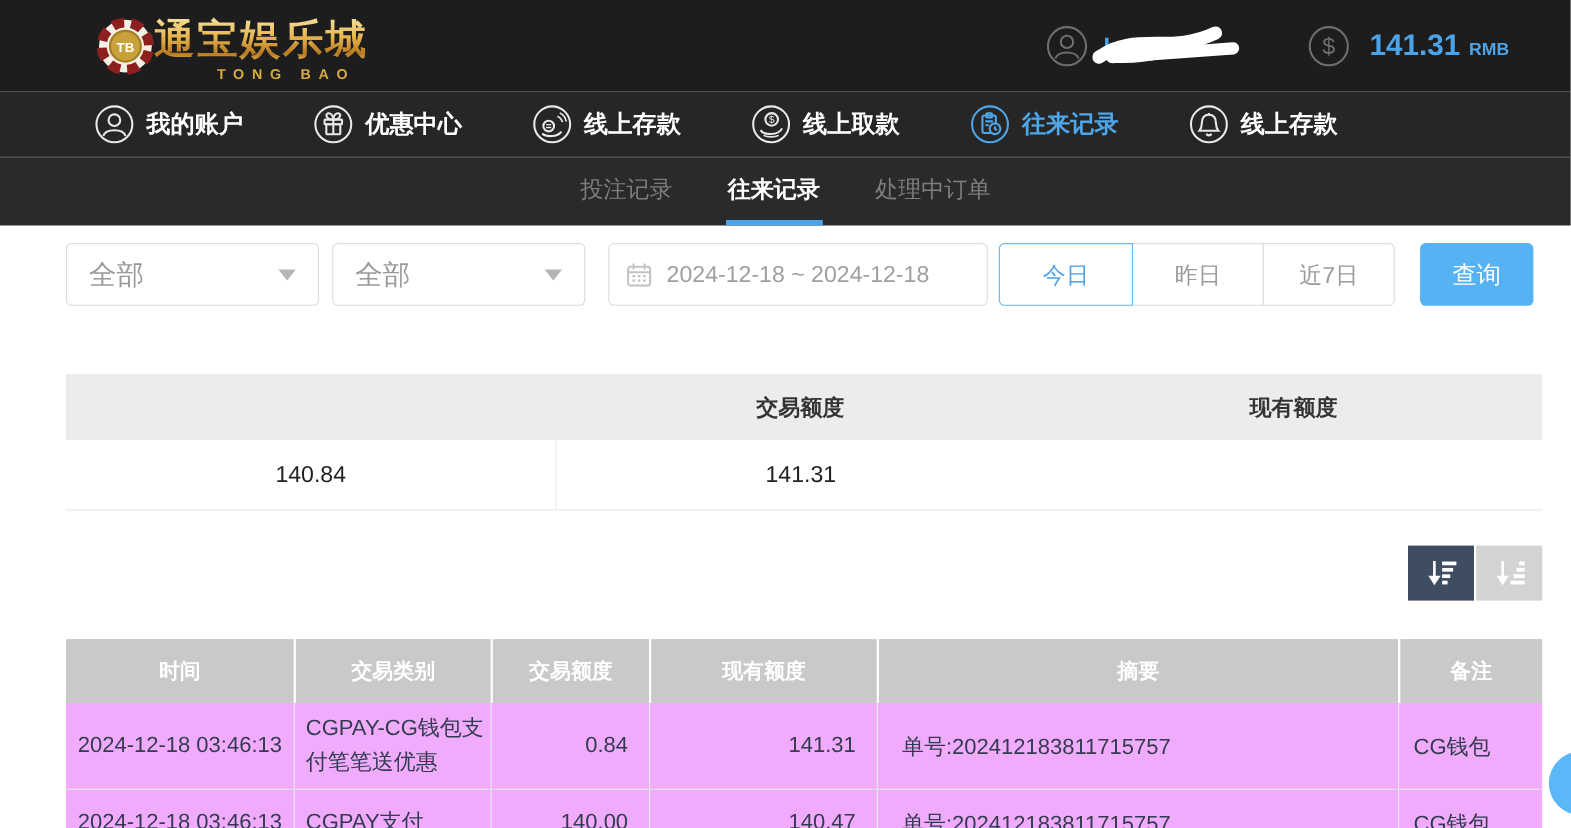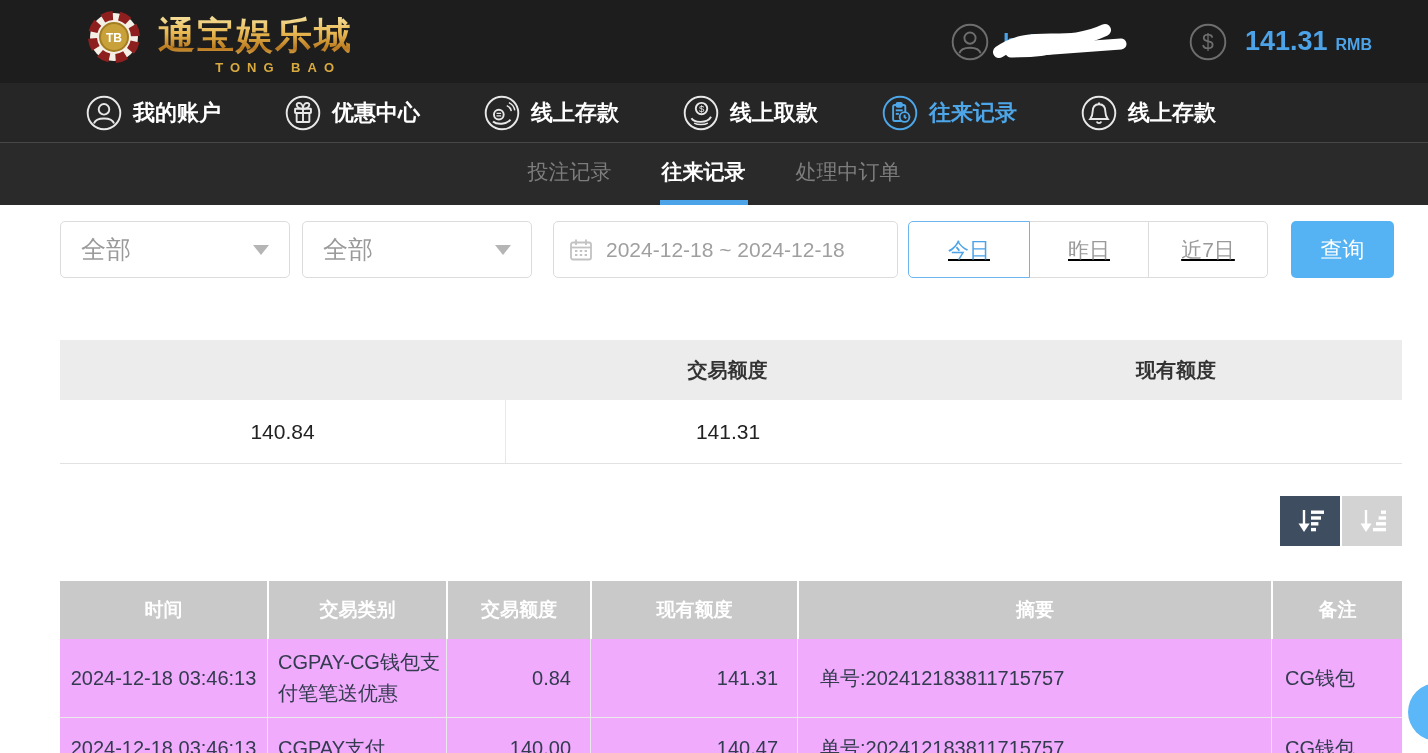--- a/index.html
+++ b/index.html
@@ -2,21 +2,21 @@
 <html><head>
 <meta charset="utf-8">
 <style>
   * { margin:0; padding:0; box-sizing:border-box; }
   html,body { width:1428px; height:753px; overflow:hidden; background:#fff;
     font-family:"Liberation Sans","DejaVu Sans",sans-serif; }
 
   
   .top-header { height:83px; background:#1d1d1d; display:flex; align-items:center;
     justify-content:space-between; padding:0 56px 0 88px; position:relative; }
-  .logo { display:flex; align-items:flex-start; gap:18px; }
+  .logo { display:flex; align-items:center; gap:0; }
   .chip { width:52px; height:52px; position:relative; flex:0 0 auto; }
   .brand-text { position:relative; padding-bottom:12px; }
   .brand-cn { font-size:37px; font-weight:bold; letter-spacing:2px;
     background:linear-gradient(180deg,#f6e6a8 5%,#e7b64f 45%,#b9791f 75%,#f0d27a 100%);
     -webkit-background-clip:text; background-clip:text; color:transparent;
     font-family:Liberation Serif, serif; }
   .brand-en { position:absolute; right:12px; bottom:-2px; font-size:13px; letter-spacing:7px;
     color:#d8a93f; font-weight:bold; }
   .user-area { display:flex; align-items:center; gap:14px; }
   .hdr-icon { width:38px; height:38px; color:#6e6e6e; }
@@ -51,21 +51,21 @@
   .select-box { width:230px; height:57px; border:1px solid #dcdcdc; border-radius:5px;
     display:flex; align-items:center; justify-content:space-between; padding:0 20px;
     color:#9a9a9a; font-size:25px; background:#fff; cursor:pointer; }
   .caret { width:0; height:0; border-left:8px solid transparent; border-right:8px solid transparent;
     border-top:10px solid #b5b5b5; }
   .sb1 { margin-right:12px; } .sb2 { margin-right:21px; }
   .date-box { width:345px; height:57px; border:1px solid #dcdcdc; border-radius:5px;
     display:flex; align-items:center; padding:0 14px; gap:12px; color:#9f9f9f;
     font-size:21px; background:#fff; cursor:pointer; margin-right:10px; }
   .cal-icon { width:26px; height:26px; color:#c2c2c2; flex:0 0 auto; }
-  .quick-group { display:flex; margin-right:23px;text-decoration:underline; }
+  .quick-group { display:flex; margin-right:23px; }
   .qr-btn { height:57px; width:120px; background:#fff; border:1px solid #dcdcdc;
     font-size:21px; color:#9a9a9a; cursor:pointer; margin-left:-1px;
     font-family:inherit; }
   .qr-btn:first-child { border-radius:5px 0 0 5px; margin-left:0; width:122px; }
   .qr-btn:last-child { border-radius:0 5px 5px 0; }
   .qr-btn.active { border:1px solid #6cb5ee; color:#4da3e8; position:relative; z-index:2; }
   .search-btn { width:103px; height:57px; background:#56b3f3; color:#fff; border:none;
     border-radius:5px; font-size:22px; cursor:pointer; font-family:inherit; }
 
   

